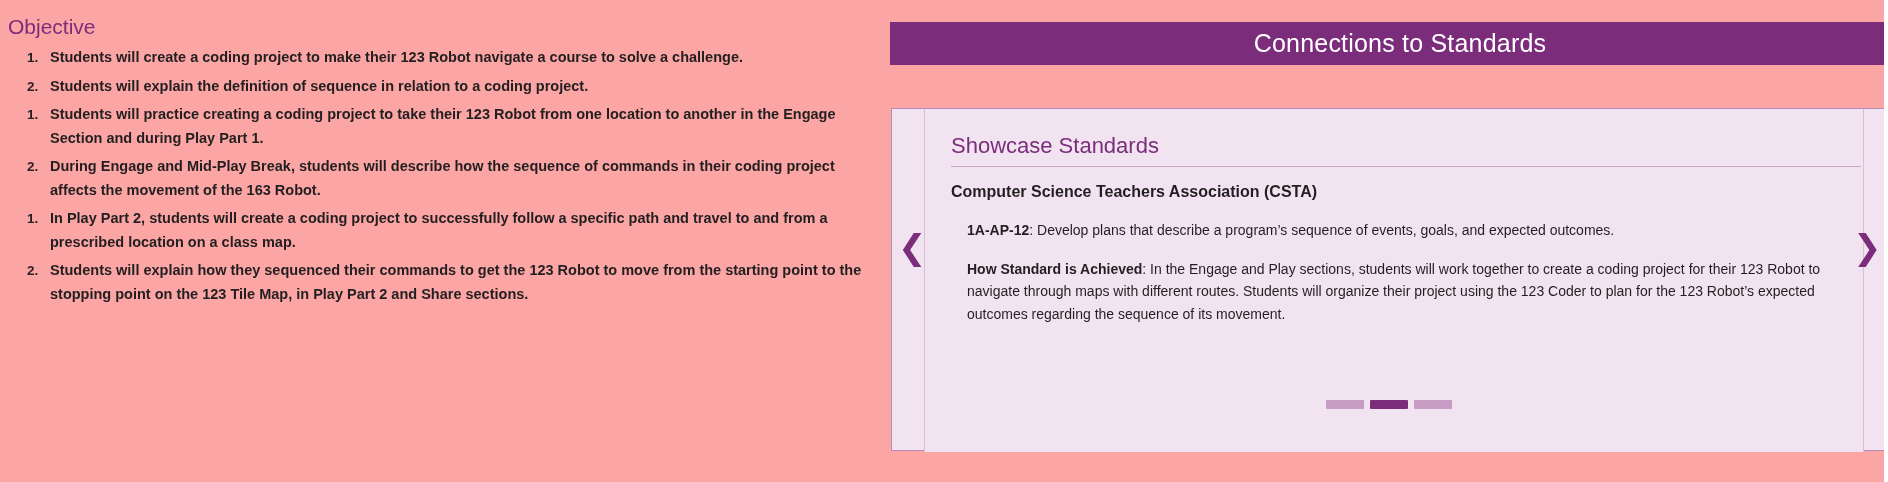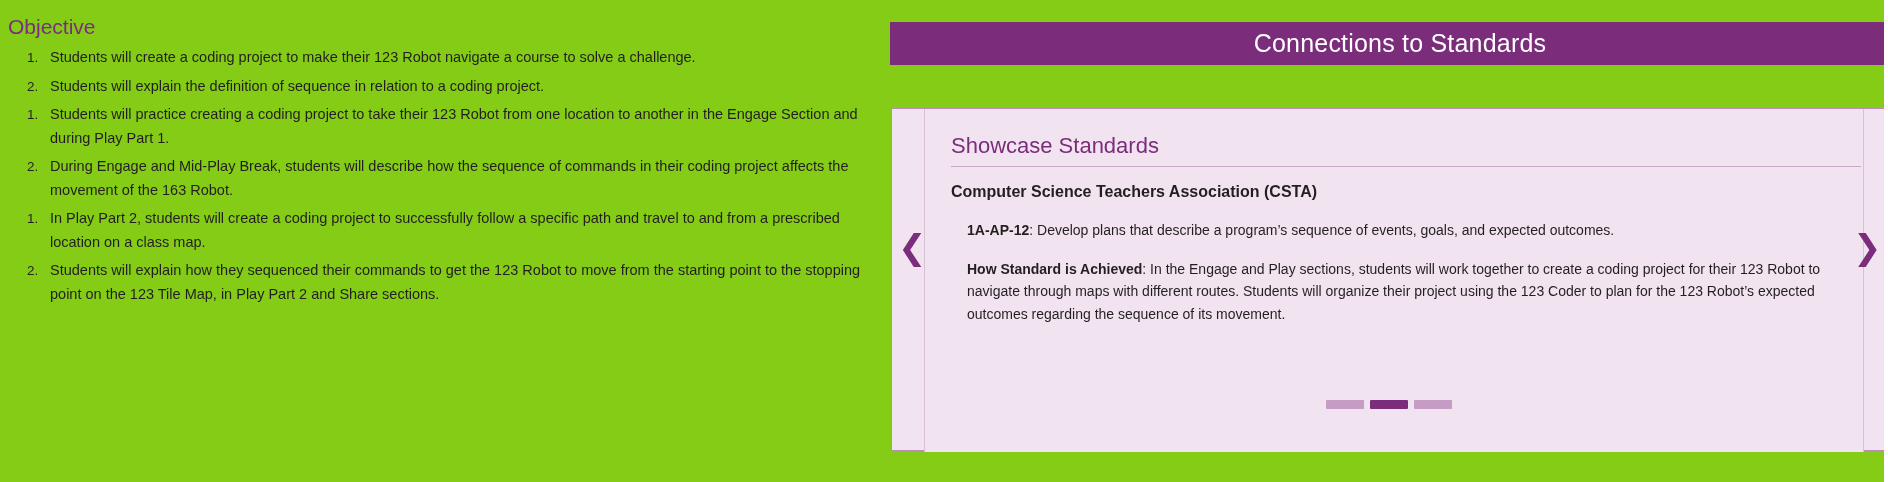--- a/index.html
+++ b/index.html
@@ -9,21 +9,21 @@
     width: 1888px;
     height: 482px;
     background: #ffffff;
     font-family: "Liberation Sans", sans-serif;
   }
   .page {
     position: relative;
     width: 1888px;
     height: 482px;
     overflow: hidden;
-    background: #84cc16;
+    background: #fca5a5;
   }
 
   
   .left-col {
     position: absolute;
     left: 0;
     top: 0;
     width: 890px;
     height: 482px;
     padding: 14px 10px 0 8px;
@@ -35,20 +35,21 @@
     margin: 0 0 6px 0;
     line-height: 1.25;
   }
   .section-heading.sub { margin-top: 20px; }
 
   ol.numbered {
     margin: 0 0 0 0;
     padding: 0 0 0 34px;
     list-style: decimal;
     color: #231f20;
+    font-weight: bold;
   }
   ol.numbered li {
     font-size: 14.5px;
     line-height: 1.62;
     padding-left: 8px;
     margin-bottom: 5px;
   }
   ol.numbered li::marker {
     font-size: 13.5px;
     color: #231f20;

